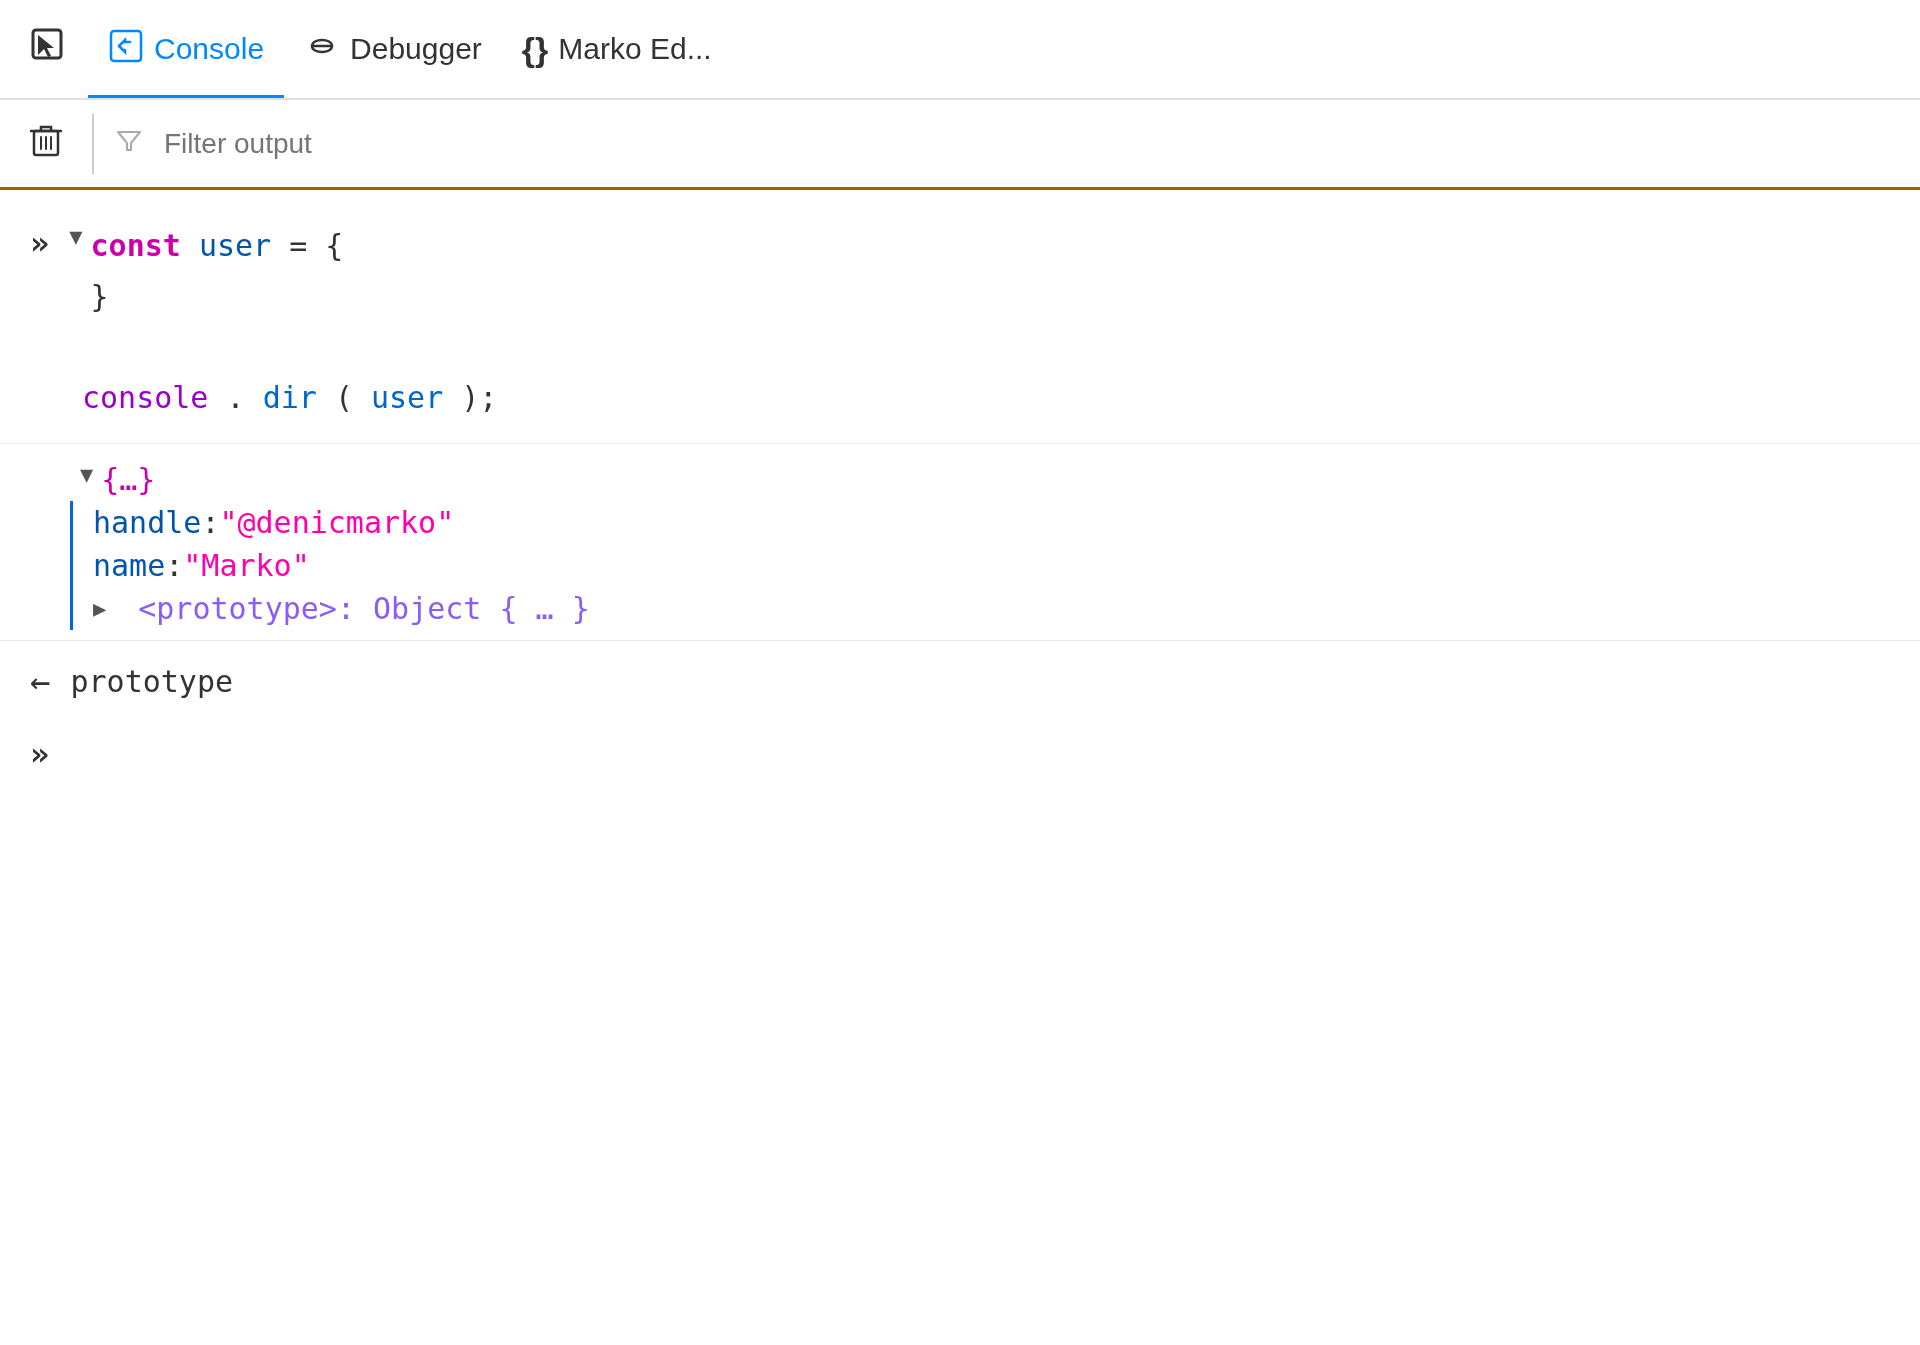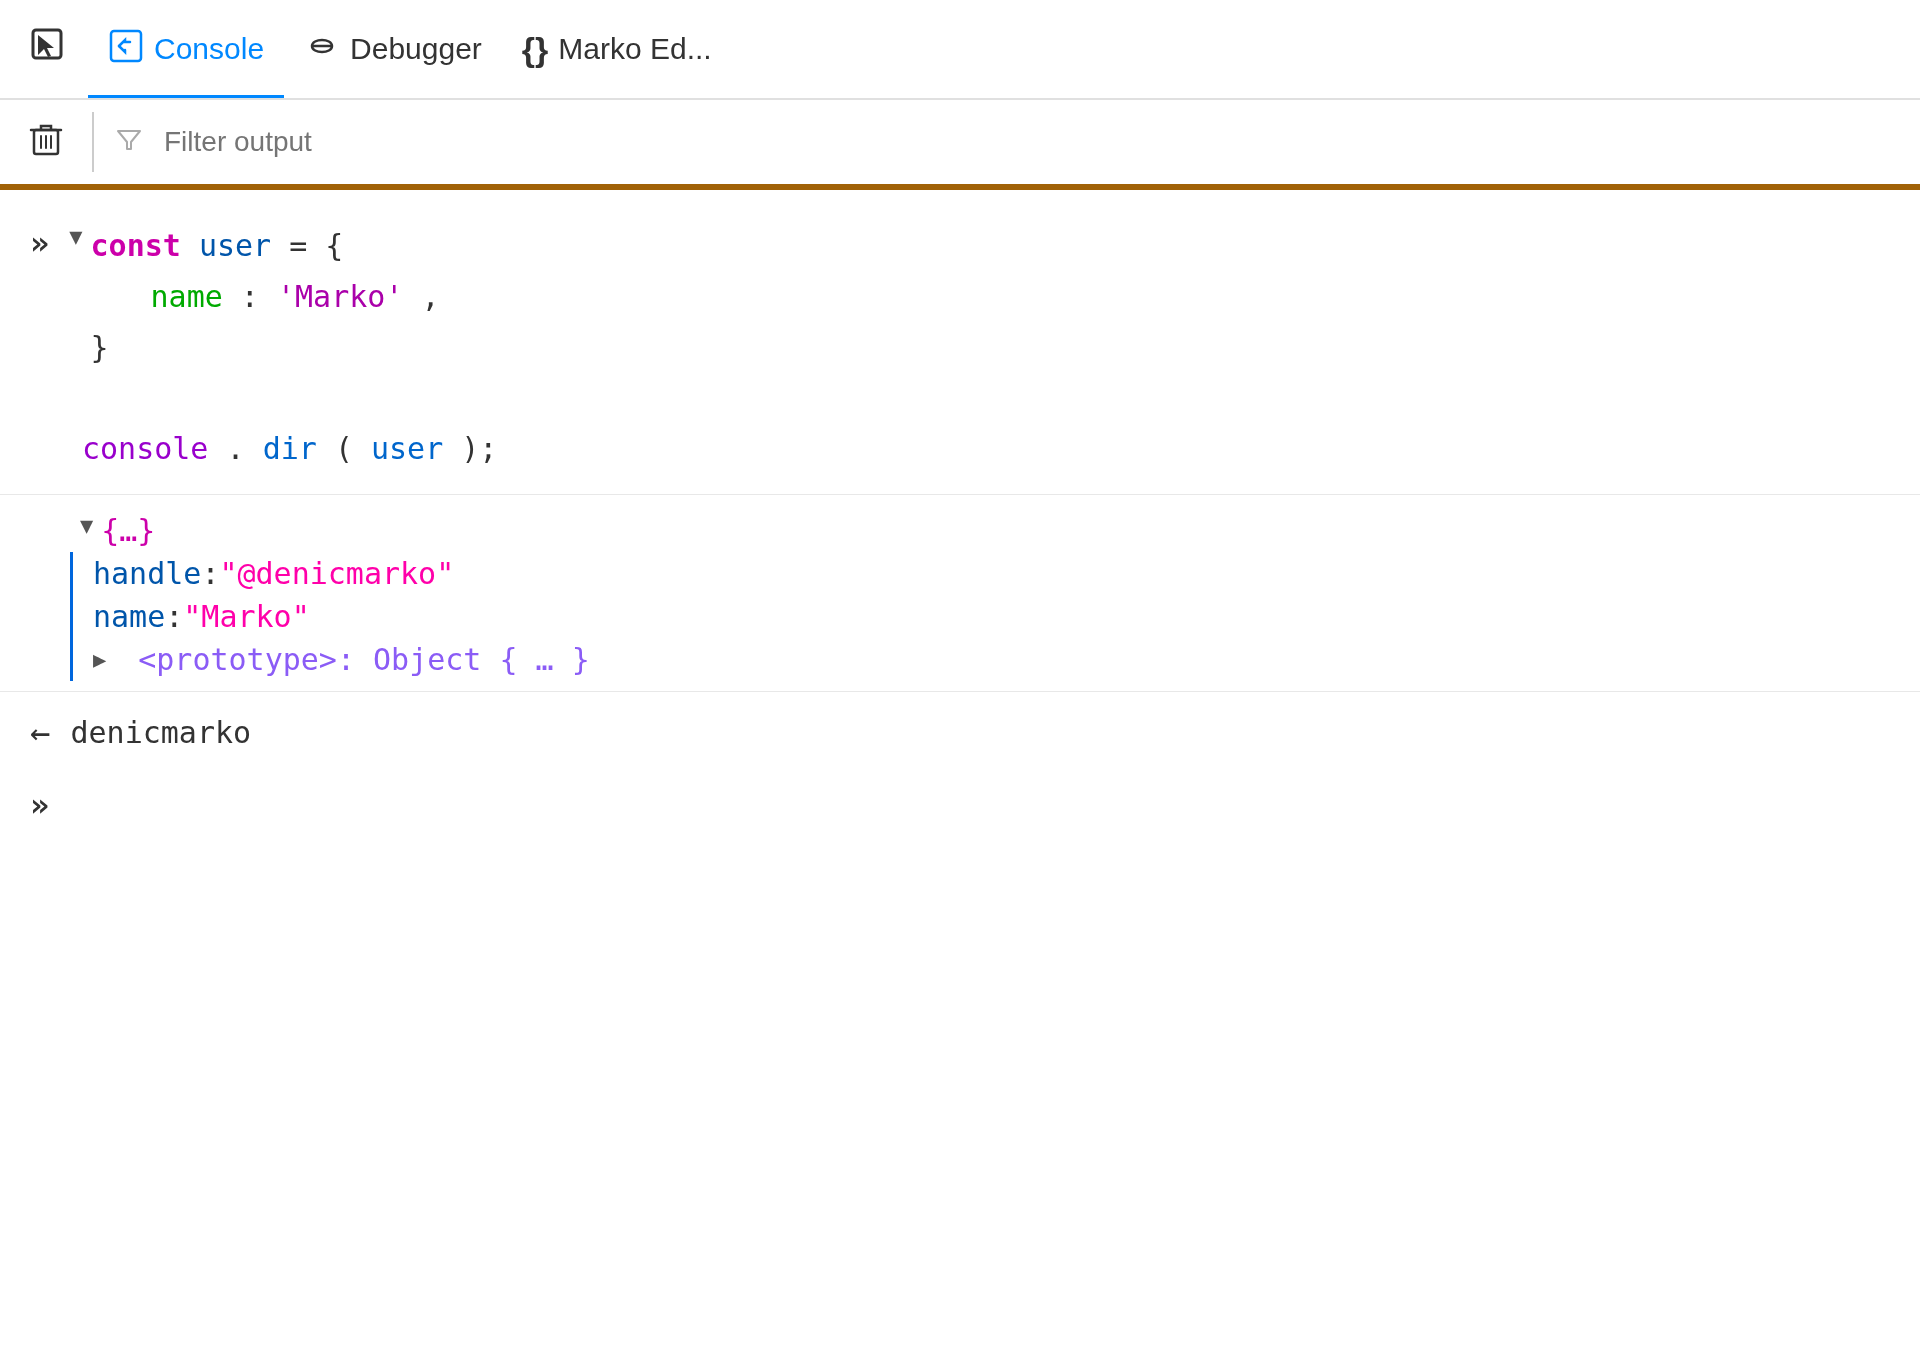--- a/index.html
+++ b/index.html
@@ -55,21 +55,21 @@
       right: 0;
       height: 3px;
       background: #0088ff;
     }
 
     
     .filter-bar {
       display: flex;
       align-items: center;
       padding: 6px 20px;
-      border-bottom: 6px solid #a16207;
+      border-bottom: 3px solid #a16207;
       height: 90px;
       gap: 20px;
     }
 
     .trash-btn {
       cursor: pointer;
       background: none;
       border: none;
       font-size: 36px;
       color: #333;
@@ -256,26 +256,20 @@
 
   <div class="input-line">
     <span class="prompt">»</span>
     <span class="expand-triangle" style="color:#555; margin-top:4px;">▼</span>
     <div class="code-block">
       <div>
         <span class="kw-const">const</span>
         <span style="color:#0055aa;"> user</span>
         <span style="color:#333;"> = {</span>
       </div>
-      <div class="indent-1">
-        <span class="kw-prop">name</span>
-        <span style="color:#333;">: </span>
-        <span class="kw-string">'Marko'</span>
-        <span style="color:#333;">,</span>
-      </div>
       <div>
         <span style="color:#333;">}</span>
       </div>
     </div>
   </div>
 
   <div style="height: 30px;"></div>
 
   <div class="input-line">
     <span style="width:52px; display:inline-block;"></span>
@@ -315,20 +309,20 @@
         <span class="expand-triangle-right">▶</span>
         <span class="kw-prototype">&lt;prototype&gt;: Object { … }</span>
       </div>
     </div>
   </div>
 
   <hr class="separator" style="margin: 10px 0;">
 
   <div class="undefined-line">
     <span class="arrow-left" style="margin-right:20px; font-size:34px;">←</span>
-    <span style="color:#333; font-size:30px;">denicmarko</span>
+    <span style="color:#333; font-size:30px;">prototype</span>
   </div>
 
   <div class="empty-prompt">
     <span class="prompt" style="font-size:32px; font-weight:bold;">»</span>
   </div>
 
 </div>
 
 </body></html>

